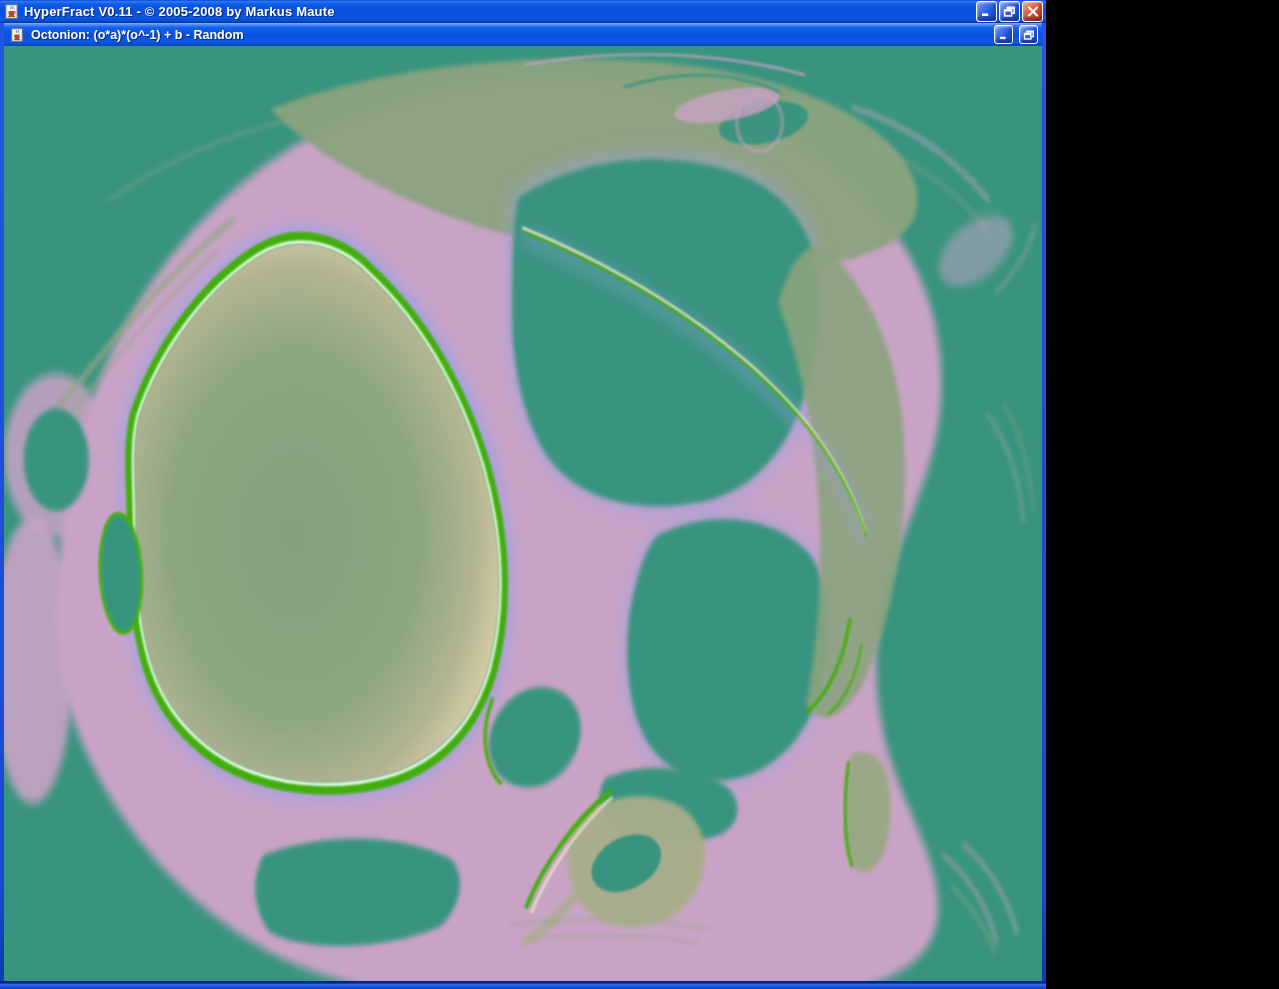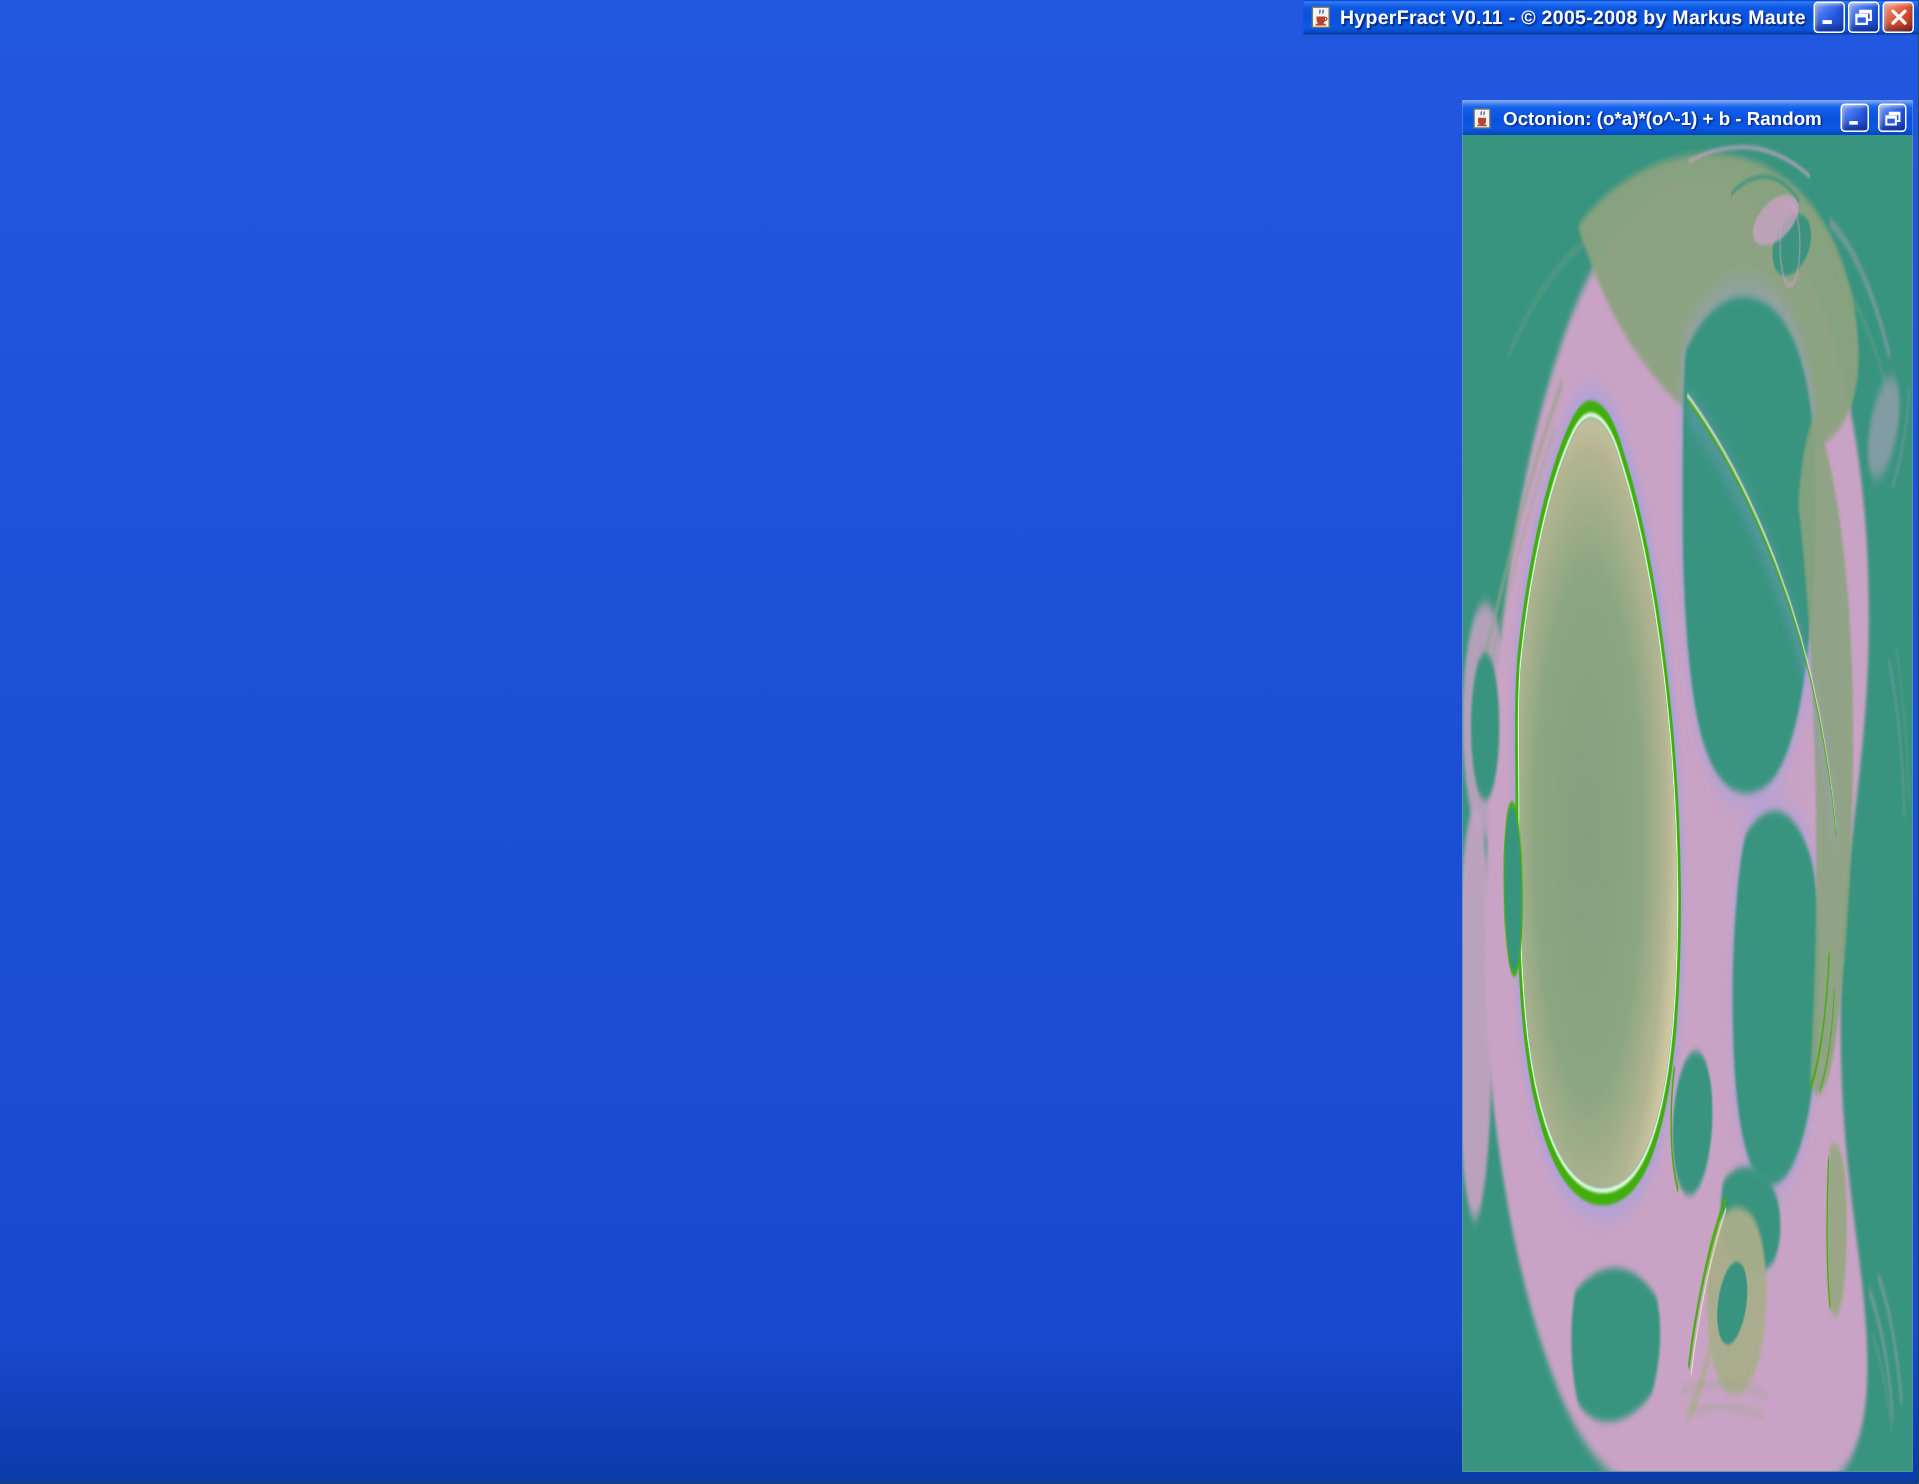--- a/index.html
+++ b/index.html
@@ -2,24 +2,23 @@
 <html style="--teal: #38947f; --pink: #c9a3c5; --periwinkle: #9aa0e8; --green: #42ae08; --sage: #85a07d; --olive: #8ba37f; --olivelight: #a9ae8b; --cream: #ece6c2; --ice: #eafff4; --wisp: #96a489; --titlebar: #0a52de; --closebtn: #d2492a; --menubg: #f1efe9;"><head>
 <meta charset="utf-8">
 <style>
   html,body{margin:0;padding:0;}
   body{
     width:1279px;height:989px;overflow:hidden;
     font-family:"Liberation Sans",sans-serif;
     background:#000;
   }
   .window{
-    width:1279px;height:989px;
+    width:1046px;height:989px;
     display:flex;flex-direction:column;
     background:linear-gradient(180deg,#2257e0 0%,#1949cf 90%,#0b3aa8 100%);
-    align-items:flex-end;
   }
   
   .titlebar{
     height:23px;flex:0 0 23px;
     background:linear-gradient(180deg,#0831d0 0%,#2e7df2 5%,#2472ee 9%,#1763e8 15%,
                #0d57e2 24%,var(--titlebar) 45%,var(--titlebar) 62%,#0d5ae6 76%,
                #0850d2 89%,#0540ae 96%,#033894 100%);
     display:flex;align-items:center;gap:5px;padding:0 3px 0 4px;
   }
   .app-icon{width:15px;height:15px;display:flex;align-items:center;}
@@ -37,21 +36,21 @@
   .wbtn.close{background:linear-gradient(135deg,#f3b49c 0%,#e4694a 35%,var(--closebtn) 65%,#a83318 100%);}
   
   .menubar{
     height:22px;flex:0 0 22px;background:var(--menubg);
     border-bottom:1px solid #d6d2c8;
     display:flex;align-items:center;padding-left:3px;font-size:12px;color:#000;
   }
   .menu-item{padding:3px 8px;cursor:default;}
   
   .client-row{flex:1;display:flex;padding:0 4px;min-height:0;}
-  .client{flex:1;display:flex;flex-direction:column;min-width:0;background:#e8e6e0;margin-top:44px;}
+  .client{flex:1;display:flex;flex-direction:column;min-width:0;background:#e8e6e0;}
   .inner-titlebar{
     height:23px;flex:0 0 23px;
     background:linear-gradient(180deg,#86aef6 0px,#2f74f0 3px,#1160ea 22%,
                #0a52dd 55%,#0c58e4 80%,#0646bd 100%);
     display:flex;align-items:center;gap:6px;padding:0 4px 0 6px;
   }
   .inner-title-text{
     flex:1;color:#fff;font-weight:bold;font-size:12.5px;white-space:nowrap;
     text-shadow:1px 1px 1px rgba(8,28,100,.85);
   }

